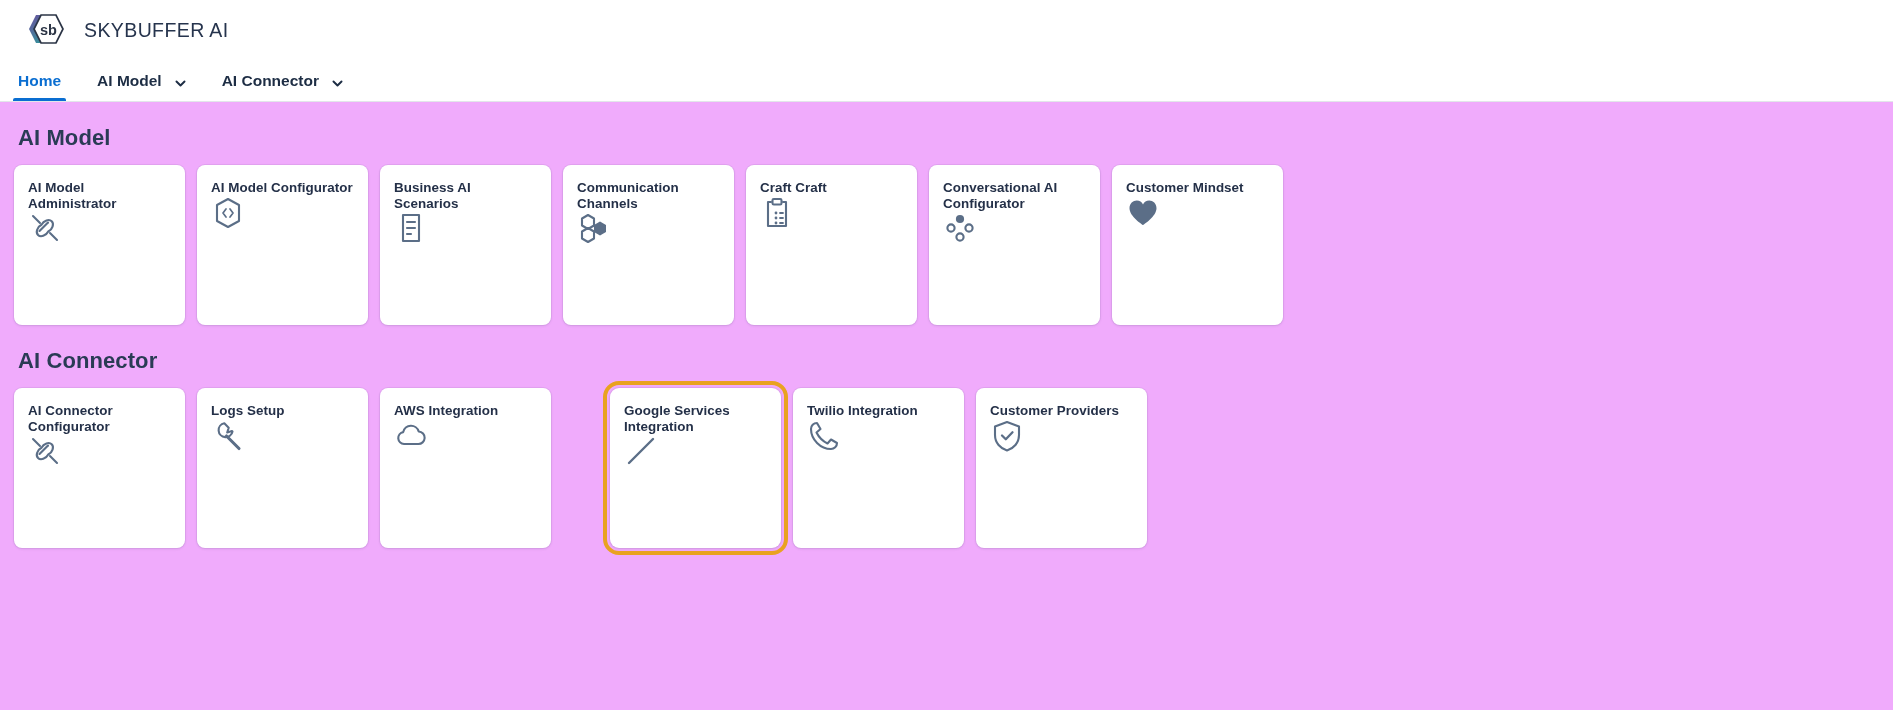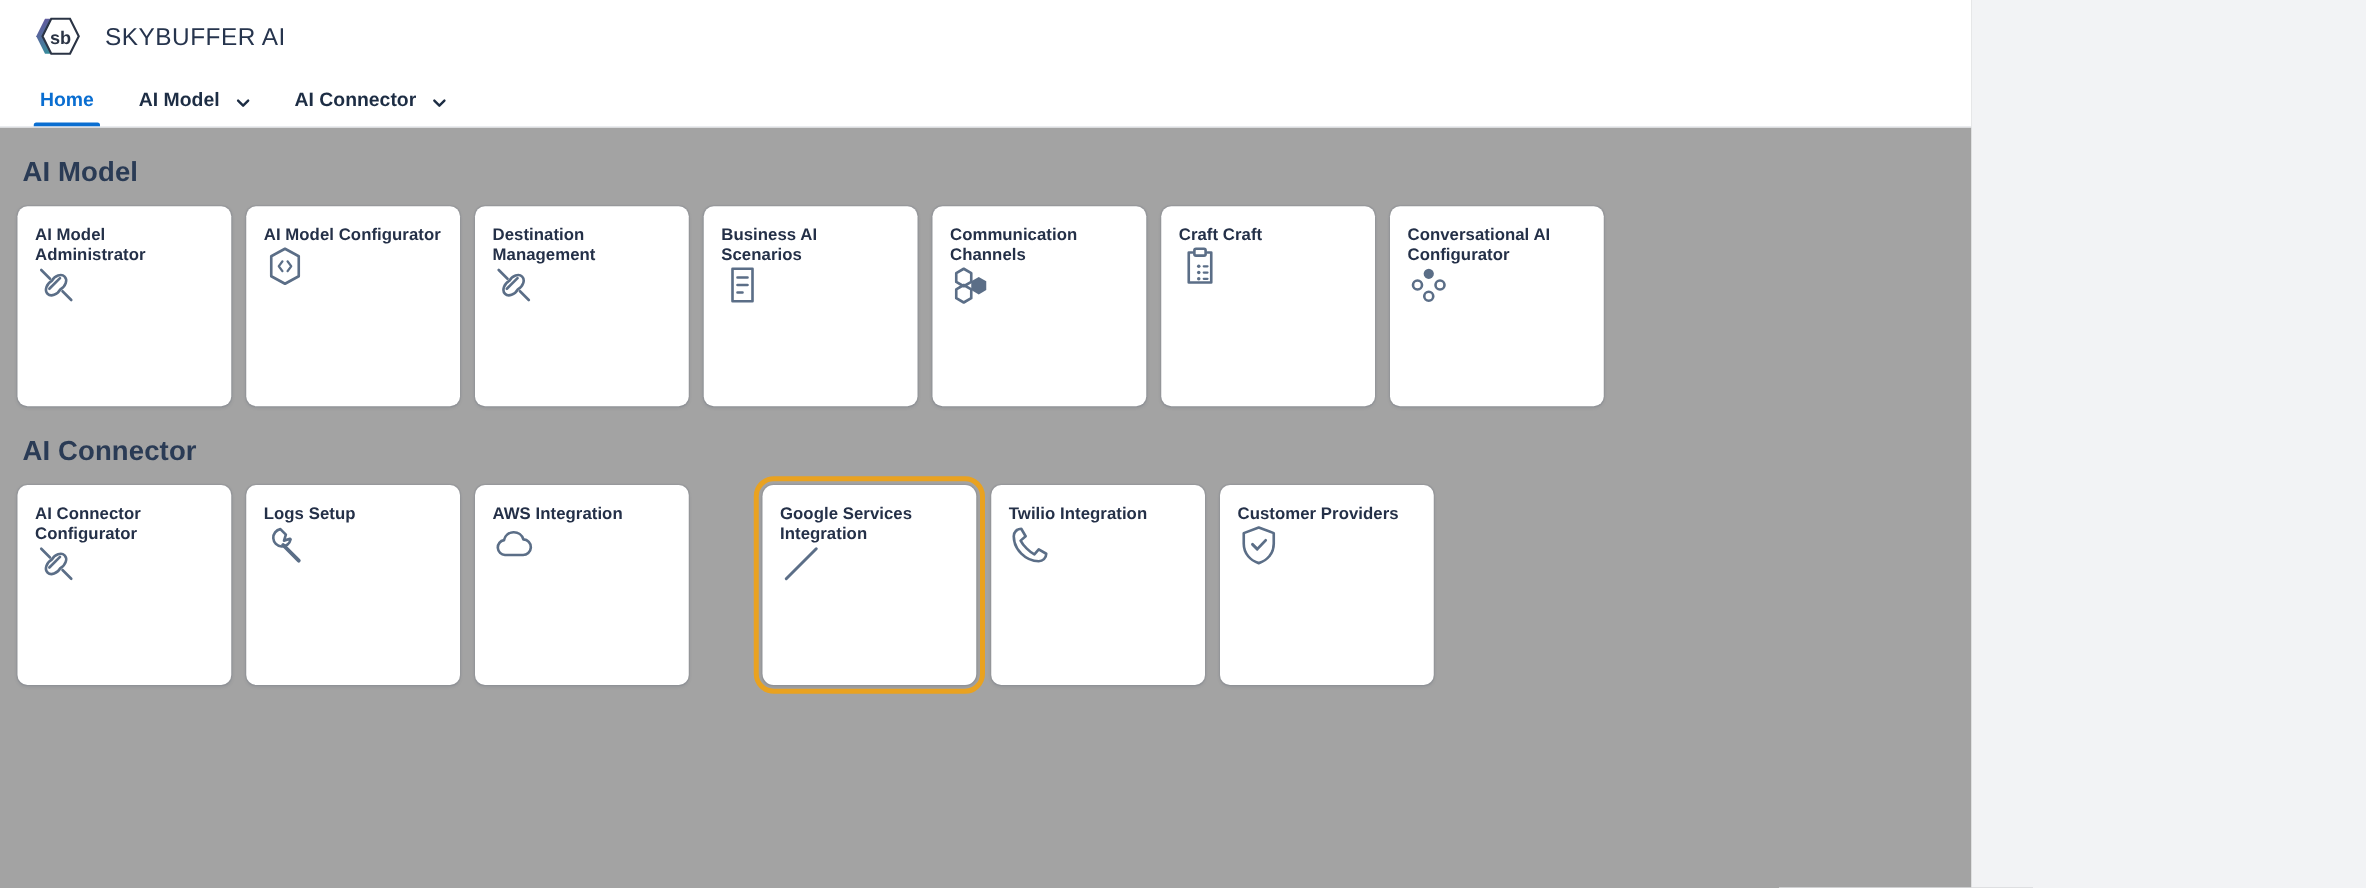--- a/index.html
+++ b/index.html
@@ -7,25 +7,25 @@
   html, body {
     width: 1893px;
     height: 710px;
     background: #f2f3f5;
     font-family: "Liberation Sans", sans-serif;
     overflow: hidden;
   }
 
   
   .page {
-    width: 1577px;
+    width: 1893px;
     height: 710px;
     display: flex;
     flex-direction: column;
-    background: #a3a3a3;
+    background: #f0abfc;
   }
 
   
   .header {
     background: #ffffff;
     padding: 0 0 0 0;
     flex: 0 0 auto;
     border-bottom: 1px solid #e3e6ea;
   }
 
@@ -48,21 +48,20 @@
     font-size: 19.5px;
     font-weight: normal;
     letter-spacing: 0.4px;
     color: #26344d;
   }
 
   .tabs {
     height: 41px;
     display: flex;
     align-items: stretch;
-    padding-left: 14px;
     gap: 0px;
   }
 
   .tab {
     display: flex;
     align-items: center;
     gap: 13px;
     padding: 0 18px;
     font-size: 15.5px;
     font-weight: bold;
@@ -223,30 +222,20 @@
         <div class="tile">
           <div class="tile-title">AI Model Configurator</div>
           <div class="tile-icon">
             <svg viewBox="0 0 34 34">
               <path d="M17 3 L28 9 L28 25 L17 31 L6 25 L6 9 Z" fill="none" stroke="currentColor" stroke-width="2.1" stroke-linecap="round" stroke-linejoin="round"></path>
               <path d="M15 13 L12 17 L15 21 M19 13 L22 17 L19 21" fill="none" stroke="currentColor" stroke-width="1.7" stroke-linecap="round" stroke-linejoin="round"></path>
             </svg>
           </div>
         </div>
         <div class="tile">
-          <div class="tile-title">Destination Management</div>
-          <div class="tile-icon">
-            <svg viewBox="0 0 34 34">
-              <path d="M5 5 L12 12 M22 22 L29 29" fill="none" stroke="currentColor" stroke-width="2.1" stroke-linecap="round" stroke-linejoin="round"></path>
-              <path d="M12.2 17.2 a5.2 7 0 1 1 9.6 0 a5.2 7 0 1 1 -9.6 0 Z" fill="none" stroke="currentColor" stroke-width="2.1" stroke-linecap="round" stroke-linejoin="round" transform="rotate(45 17 17)"></path>
-              <path d="M11.5 20 L20 11.5" fill="none" stroke="currentColor" stroke-width="2.1" stroke-linecap="round" stroke-linejoin="round"></path>
-            </svg>
-          </div>
-        </div>
-        <div class="tile">
           <div class="tile-title">Business AI Scenarios</div>
           <div class="tile-icon">
             <svg viewBox="0 0 34 34">
               <path d="M9 4 L25 4 L25 30 L9 30 Z" fill="none" stroke="currentColor" stroke-width="2.1" stroke-linecap="round" stroke-linejoin="round"></path>
               <path d="M13 11 L21 11 M13 17 L21 17 M13 23 L17 23" fill="none" stroke="currentColor" stroke-width="2.1" stroke-linecap="round"></path>
             </svg>
           </div>
         </div>
         <div class="tile">
           <div class="tile-title">Communication Channels</div>
@@ -275,20 +264,28 @@
           <div class="tile-title">Conversational AI Configurator</div>
           <div class="tile-icon">
             <svg viewBox="0 0 34 34">
               <circle cx="17" cy="8" r="4.1" fill="currentColor"></circle>
               <circle cx="8" cy="17" r="3.6" fill="none" stroke="currentColor" stroke-width="2.1" stroke-linecap="round" stroke-linejoin="round"></circle>
               <circle cx="26" cy="17" r="3.6" fill="none" stroke="currentColor" stroke-width="2.1" stroke-linecap="round" stroke-linejoin="round"></circle>
               <circle cx="17" cy="26" r="3.6" fill="none" stroke="currentColor" stroke-width="2.1" stroke-linecap="round" stroke-linejoin="round"></circle>
             </svg>
           </div>
         </div>
+        <div class="tile">
+          <div class="tile-title">Customer Mindset</div>
+          <div class="tile-icon">
+            <svg viewBox="0 0 34 34">
+              <path d="M17 29 C17 29 3.5 20.5 3.5 12.2 C3.5 7.6 7 4.5 10.8 4.5 C13.6 4.5 15.9 6.2 17 8.4 C18.1 6.2 20.4 4.5 23.2 4.5 C27 4.5 30.5 7.6 30.5 12.2 C30.5 20.5 17 29 17 29 Z" fill="currentColor"></path>
+            </svg>
+          </div>
+        </div>
       </div>
 
     <div class="group-title">AI Connector</div>
     <div class="tile-row" id="row1">
         <div class="tile">
           <div class="tile-title">AI Connector Configurator</div>
           <div class="tile-icon">
             <svg viewBox="0 0 34 34">
               <path d="M5 5 L12 12 M22 22 L29 29" fill="none" stroke="currentColor" stroke-width="2.1" stroke-linecap="round" stroke-linejoin="round"></path>
               <path d="M12.2 17.2 a5.2 7 0 1 1 9.6 0 a5.2 7 0 1 1 -9.6 0 Z" fill="none" stroke="currentColor" stroke-width="2.1" stroke-linecap="round" stroke-linejoin="round" transform="rotate(45 17 17)"></path>

